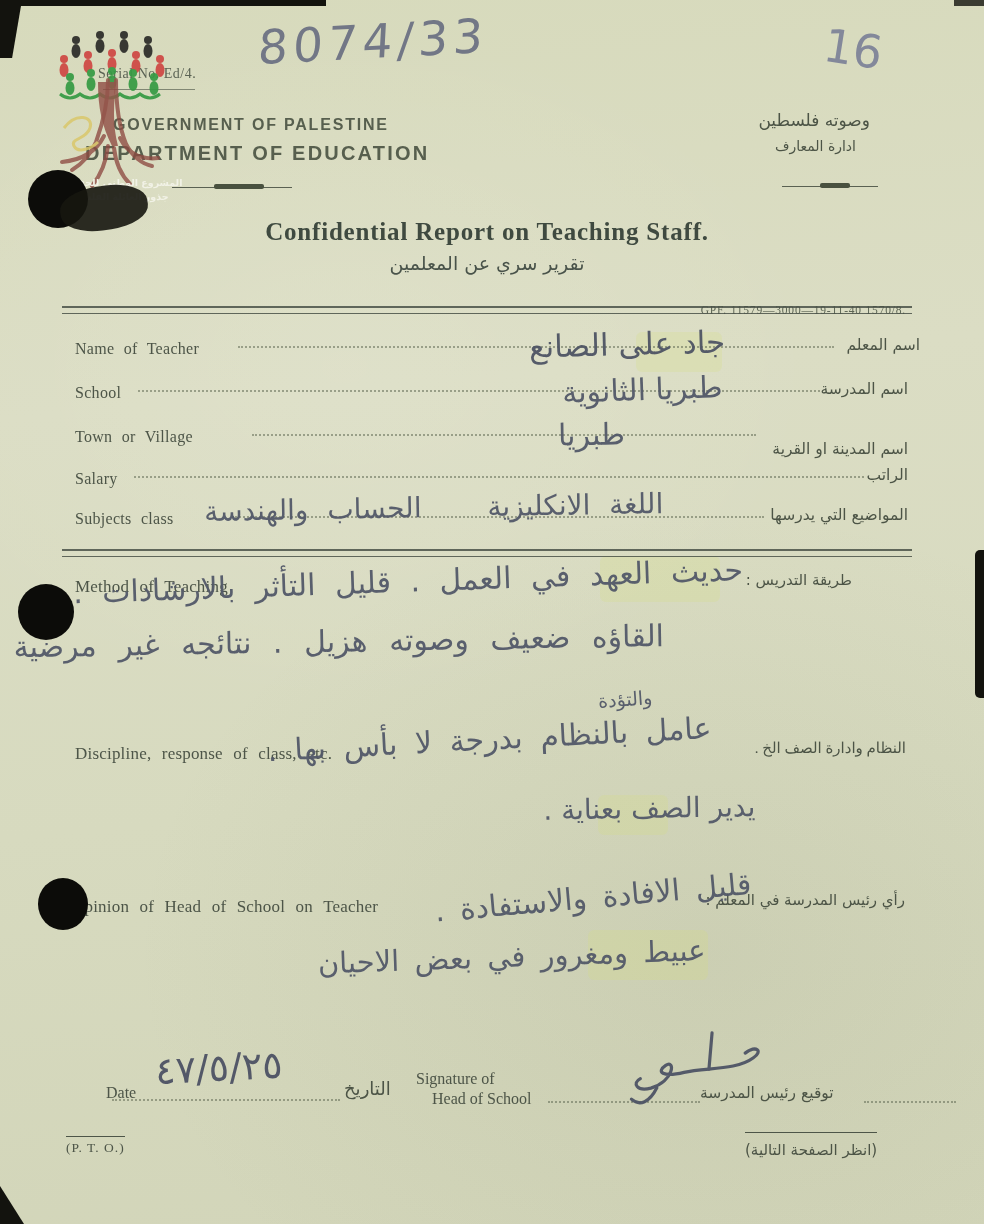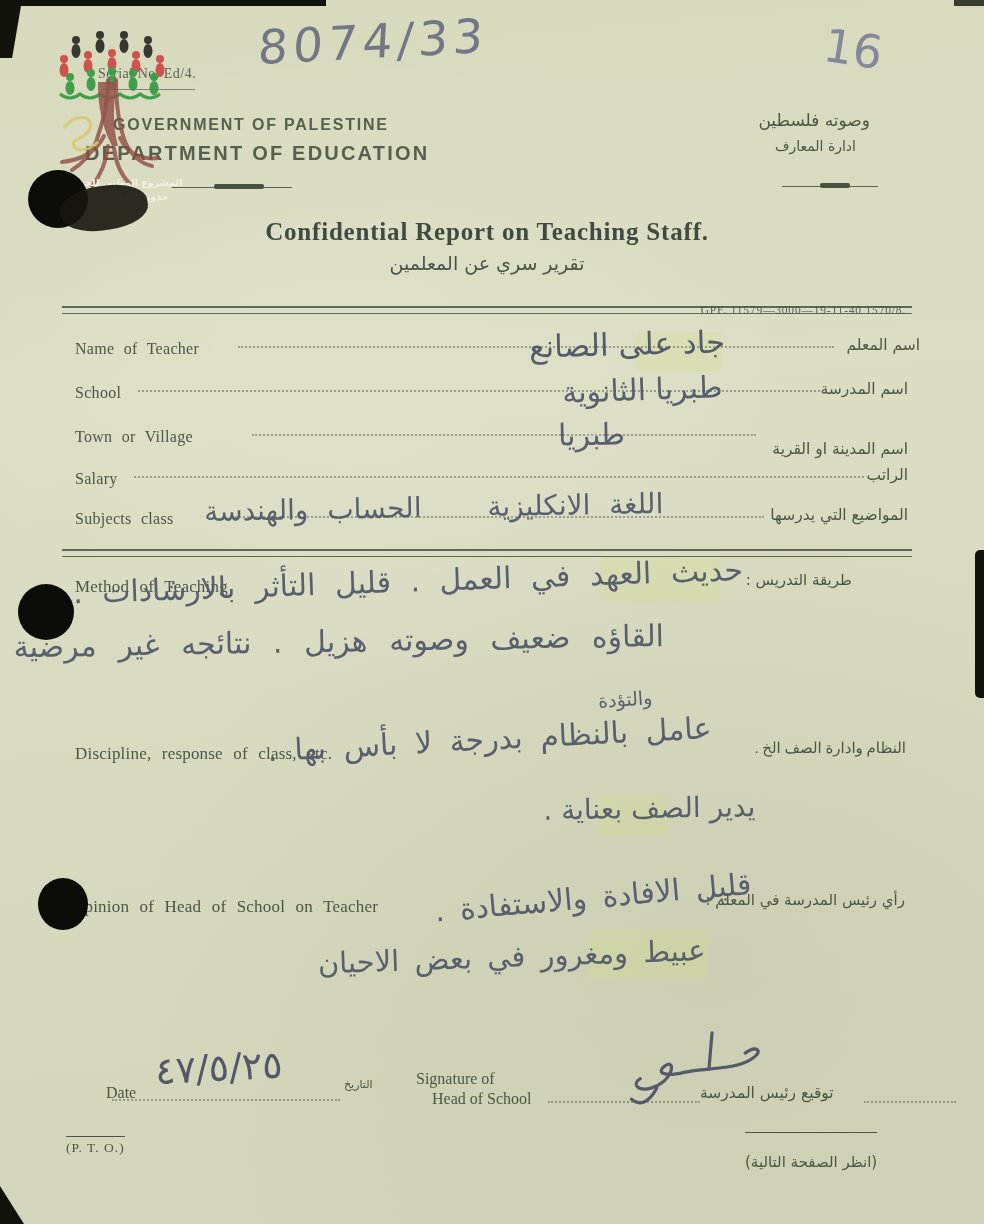--- a/index.html
+++ b/index.html
@@ -59,29 +59,29 @@
   .s2l1{right:274px;top:710px;font-size:30px;word-spacing:8px;transform:rotate(-3deg);transform-origin:right top;}
   .s2ins{right:332px;top:688px;font-size:19px;transform:rotate(-4deg);}
   .s2l2{right:229px;top:790px;font-size:28px;transform:rotate(-1deg);transform-origin:right top;}
   .s3en{left:72px;top:897px;} .s3ar{right:79px;top:891px;font-size:15px;}
   .s3l1{right:234px;top:866px;font-size:30px;word-spacing:6px;transform:rotate(-5deg);transform-origin:right top;}
   .s3l2{right:279px;top:933px;font-size:29px;word-spacing:6px;transform:rotate(-2deg);transform-origin:right top;}
   
   .date-en{left:74px;top:1084px;font-size:16px;margin-left:32px;}
   .date-dots{left:112px;top:1098px;width:228px;}
   .date-val{left:155px;top:1046px;font-size:38px;color:#4d5264;transform:rotate(-3deg);letter-spacing:2px;}
-  .date-ar{left:344px;top:1078px;font-size:11px;}
+  .date-ar{left:344px;top:1078px;font-size:18px;}
   .sig-en1{left:416px;top:1070px;font-size:16px;}
   .sig-en2{left:432px;top:1090px;font-size:16px;}
   .sig-dots-a{left:548px;top:1100px;width:152px;}
   .sig-dots-b{left:864px;top:1100px;width:92px;}
   .sig-ar{left:700px;top:1084px;font-size:15.5px;}
   .sig-svg{left:596px;top:1028px;z-index:3;transform:rotate(-3deg);}
   .pto{left:66px;top:1136px;font-size:13.5px;letter-spacing:1px;border-top:1px solid #4d5548;padding-top:3px;color:#4d5548;}
-  .next-ar{left:745px;top:1132px;font-size:15px;border-top:1px solid #4d5548;padding-top:20px;}
+  .next-ar{left:745px;top:1132px;font-size:15px;border-top:1px solid #4d5548;padding-top:8px;}
   
   .hl{background:rgba(216,222,122,.22);border-radius:6px;z-index:0;}
   .hole{background:#0c0c09;border-radius:50%;z-index:6;}
   .hole1{left:28px;top:170px;width:60px;height:58px;}
   .blob1{left:60px;top:186px;width:88px;height:44px;background:#16160f;border-radius:45%;transform:rotate(-8deg);opacity:.9;z-index:6;}
   .hole2{left:18px;top:584px;width:56px;height:56px;}
   .hole3{left:38px;top:878px;width:50px;height:52px;}
   .edge{background:#13130e;z-index:7;}
   .edge-top{left:0;top:0;width:326px;height:6px;}
   .edge-corner-tl{left:0;top:0;width:22px;height:58px;clip-path:polygon(0 0,100% 0,55% 100%,0 100%);}

